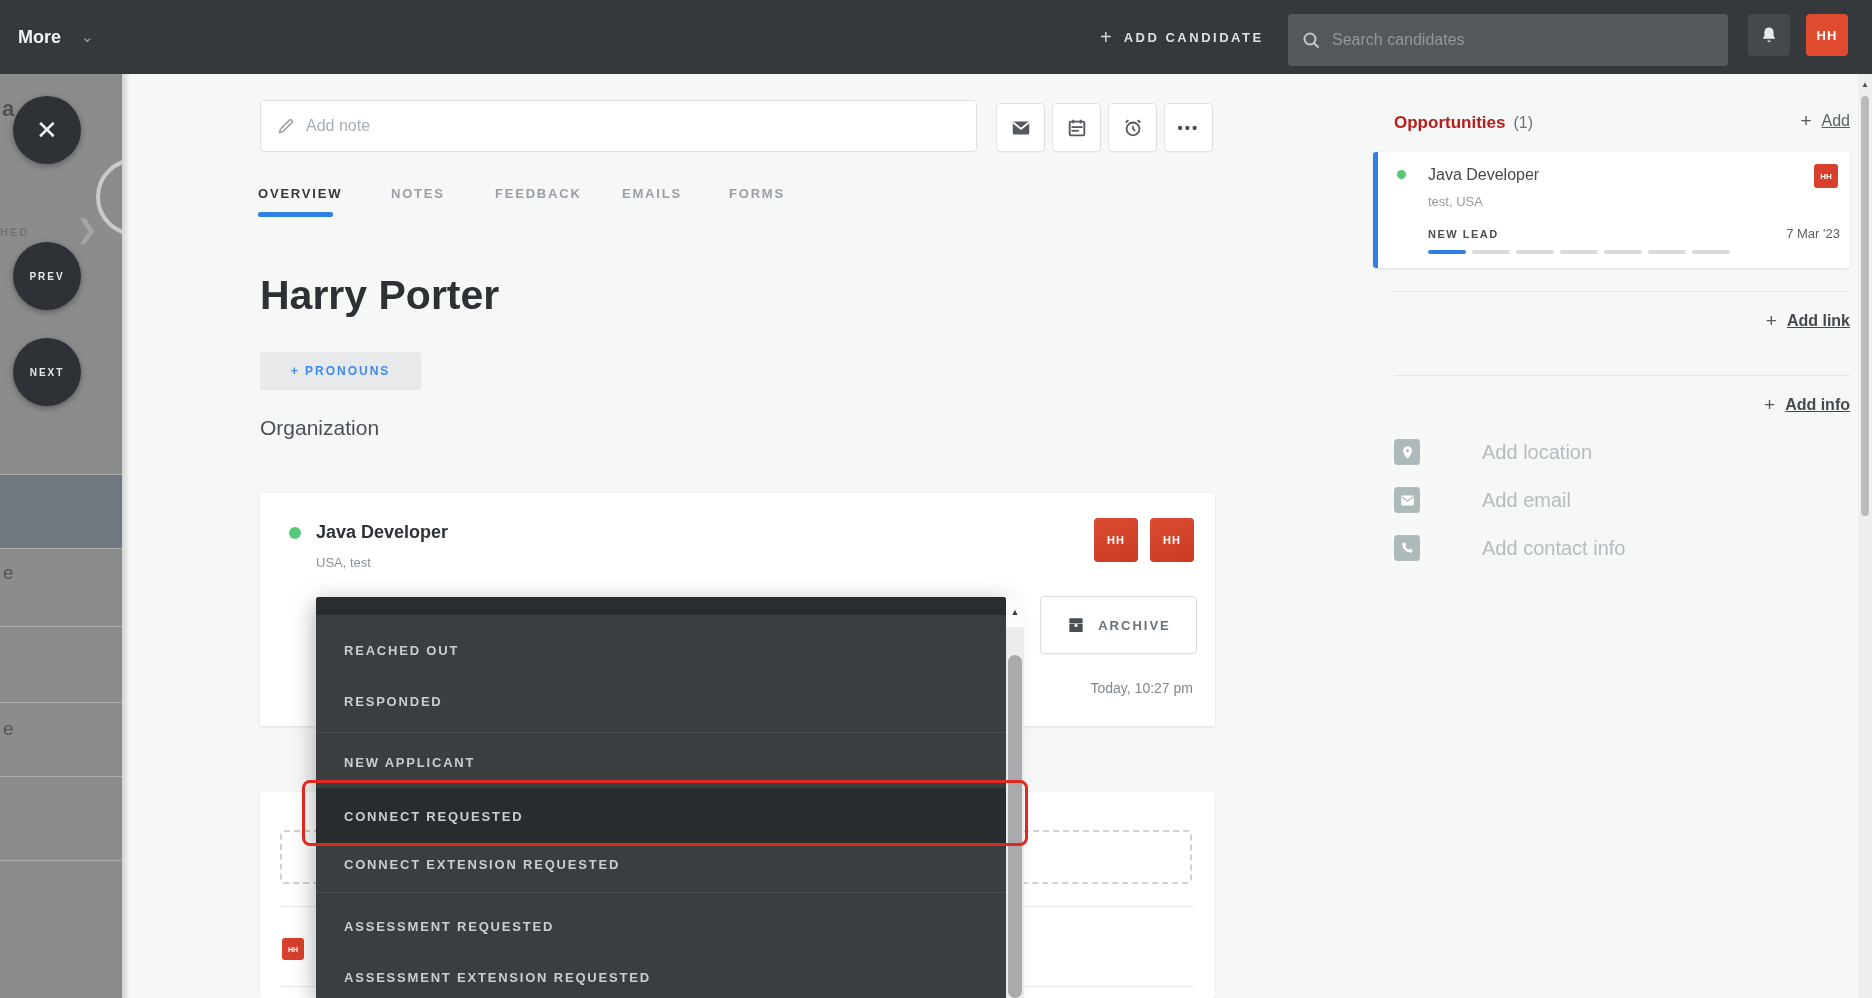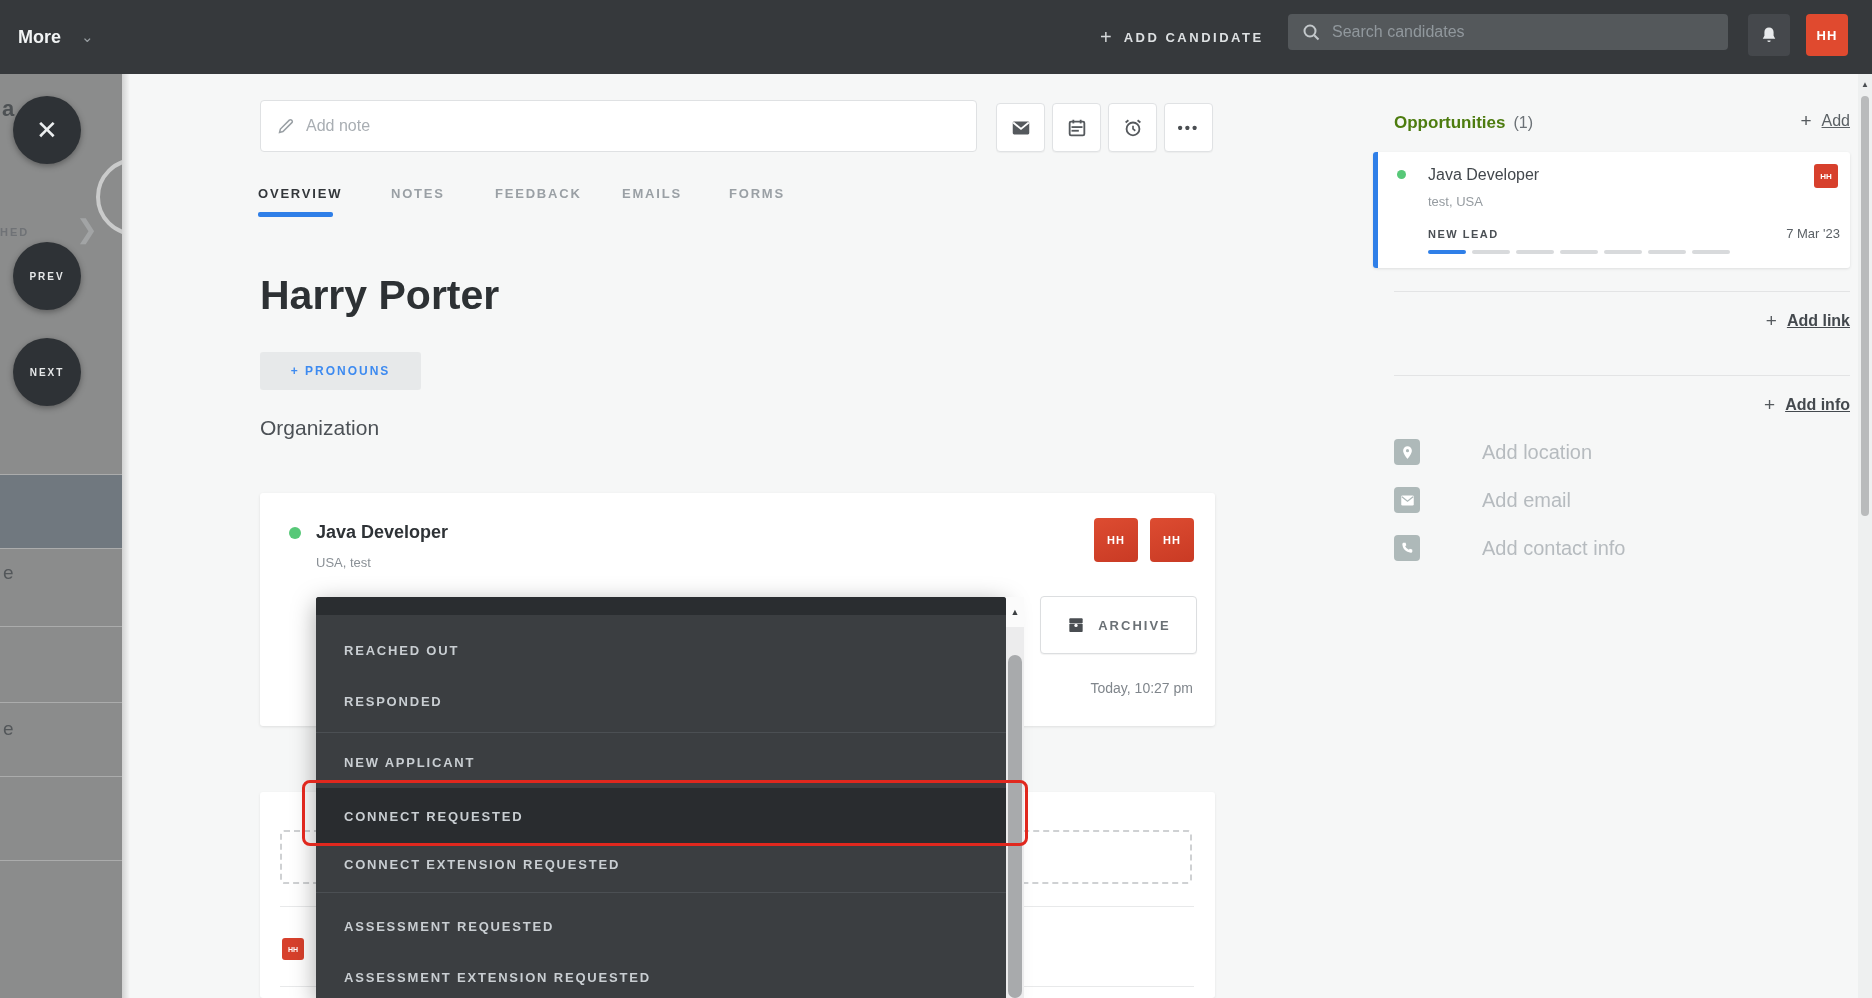--- a/index.html
+++ b/index.html
@@ -8,21 +8,21 @@
   .abs{position:absolute;}
 
   
   .topbar{left:0;top:0;width:1872px;height:74px;background:#36393c;z-index:40;}
   .more{left:18px;top:0;height:74px;display:flex;align-items:center;gap:20px;cursor:pointer;}
   .more-label{color:#f2f4f5;font-size:18px;font-weight:700;}
   .more-chev{color:#9aa0a4;font-size:15px;}
   .addcand{left:1100px;top:0;height:74px;display:flex;align-items:center;gap:12px;cursor:pointer;}
   .addcand .plus{color:#d6d9db;font-size:20px;font-weight:400;}
   .addcand .lbl{color:#dde0e2;font-size:13px;font-weight:700;letter-spacing:2.5px;}
-  .searchbox{left:1288px;top:14px;width:440px;height:36px;background:#54585b;border-radius:4px;
+  .searchbox{left:1288px;top:14px;width:440px;height:52px;background:#54585b;border-radius:4px;
              display:flex;align-items:center;padding:0 14px;box-sizing:border-box;gap:10px;}
   .searchbox input{flex:1;background:transparent;border:none;outline:none;color:#cfd4d7;font-size:16px;
                    font-family:"Liberation Sans",sans-serif;}
   .searchbox input::placeholder{color:#91989d;}
   .bellbtn{left:1748px;top:14px;width:42px;height:42px;background:#45484c;border-radius:4px;
            display:flex;align-items:center;justify-content:center;cursor:pointer;}
   .tb-avatar{left:1806px;top:14px;width:42px;height:42px;background:#e04a2f;border-radius:4px;
              display:flex;align-items:center;justify-content:center;color:#fff;font-size:13px;
              font-weight:700;letter-spacing:1px;cursor:pointer;}
 
@@ -96,21 +96,21 @@
   .mdiv{position:absolute;left:0;width:100%;height:1px;background:#4b4f53;}
   .mscroll{left:1006px;top:597px;width:18px;height:401px;background:#ececed;z-index:11;}
   .mscroll .up{position:absolute;left:0;top:0;width:18px;height:30px;background:#fbfbfb;color:#3c4043;
                font-size:9px;display:flex;align-items:center;justify-content:center;}
   .mscroll .thumb{position:absolute;left:2px;top:58px;width:14px;height:343px;background:#a8aaac;border-radius:7px;cursor:pointer;}
   .redbox{left:302px;top:780px;width:726px;height:66px;border:3px solid #e0281e;border-radius:8px;
           box-sizing:border-box;z-index:20;}
 
   
   .sb-title-row{left:1394px;top:110px;width:456px;height:26px;z-index:5;display:flex;align-items:center;}
-  .sb-title{font-size:17px;font-weight:700;color:#4d7c0f;}
+  .sb-title{font-size:17px;font-weight:700;color:#b91c1c;}
   .sb-count{font-size:16px;color:#6b7artistic;color:#6b7176;margin-left:8px;}
   .sb-add{position:absolute;right:0;top:0;display:flex;align-items:center;gap:10px;cursor:pointer;}
   .sb-plus{color:#555a5e;font-size:19px;}
   .sb-addlbl{color:#5b6165;font-size:16px;text-decoration:underline;}
   .oppcard{left:1373px;top:152px;width:477px;height:116px;background:#fff;border-radius:3px;
            box-shadow:0 1px 3px rgba(0,0,0,.1);z-index:5;cursor:pointer;}
   .oppbar{position:absolute;left:0;top:0;width:5px;height:116px;background:#2f7fe8;border-radius:3px 0 0 3px;}
   .opp-title{position:absolute;left:55px;top:14px;font-size:16px;color:#43484d;}
   .opp-sub{position:absolute;left:55px;top:42px;font-size:13px;color:#959ba0;}
   .opp-stage{position:absolute;left:55px;top:76px;font-size:11px;font-weight:700;letter-spacing:1.5px;color:#4a4f54;}

